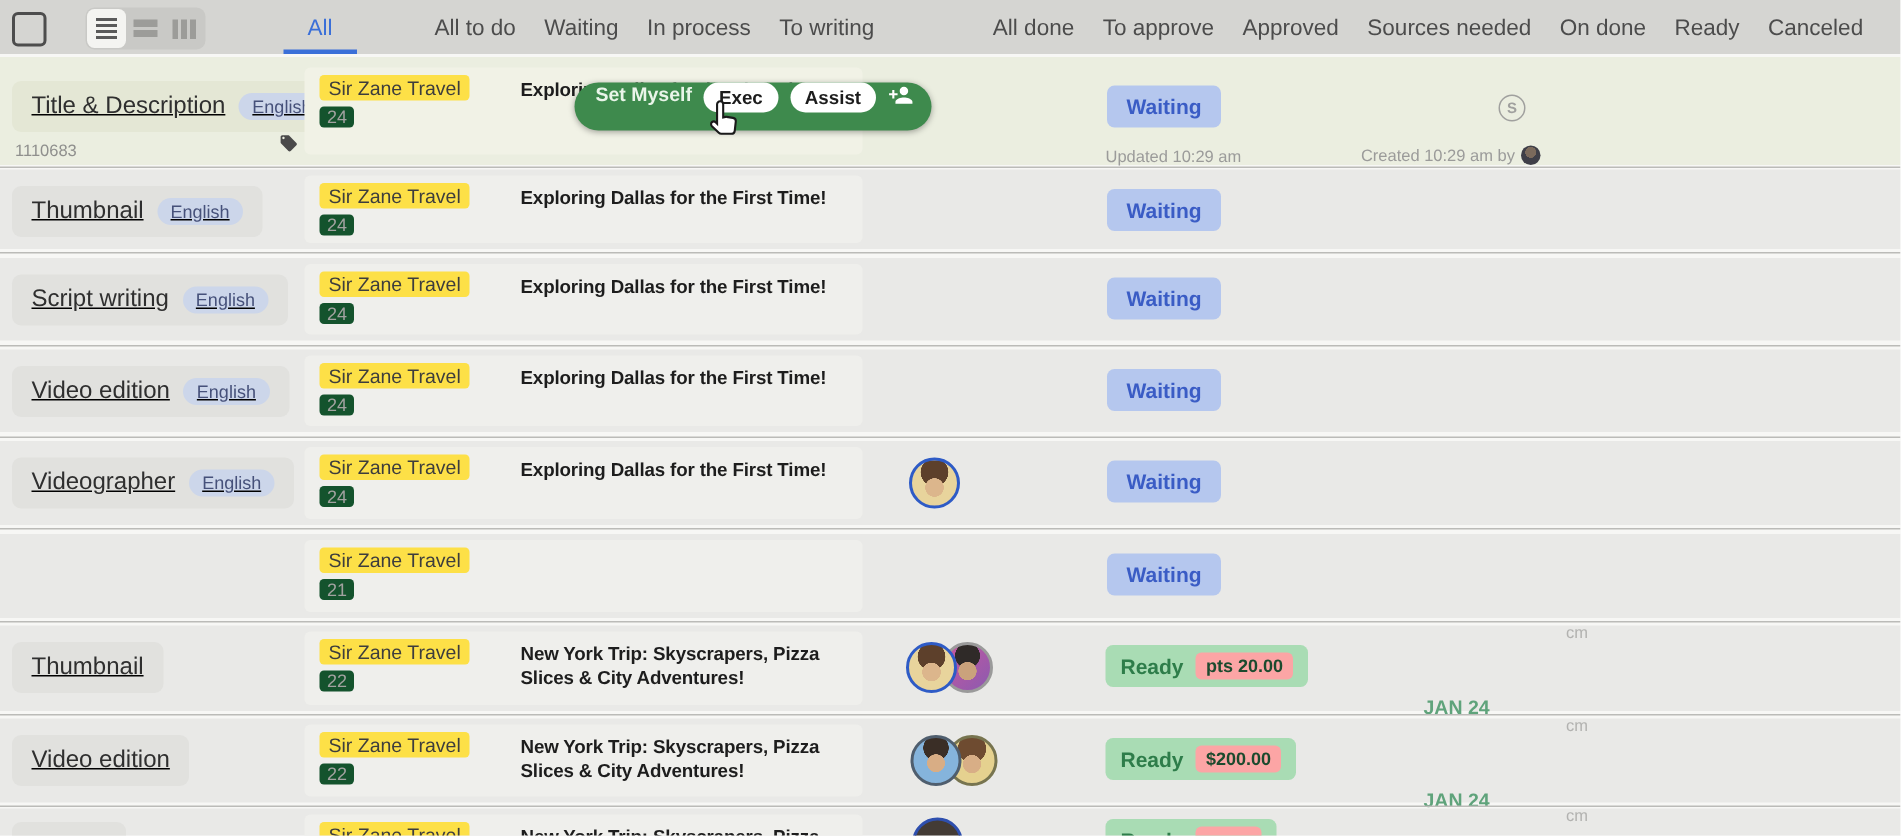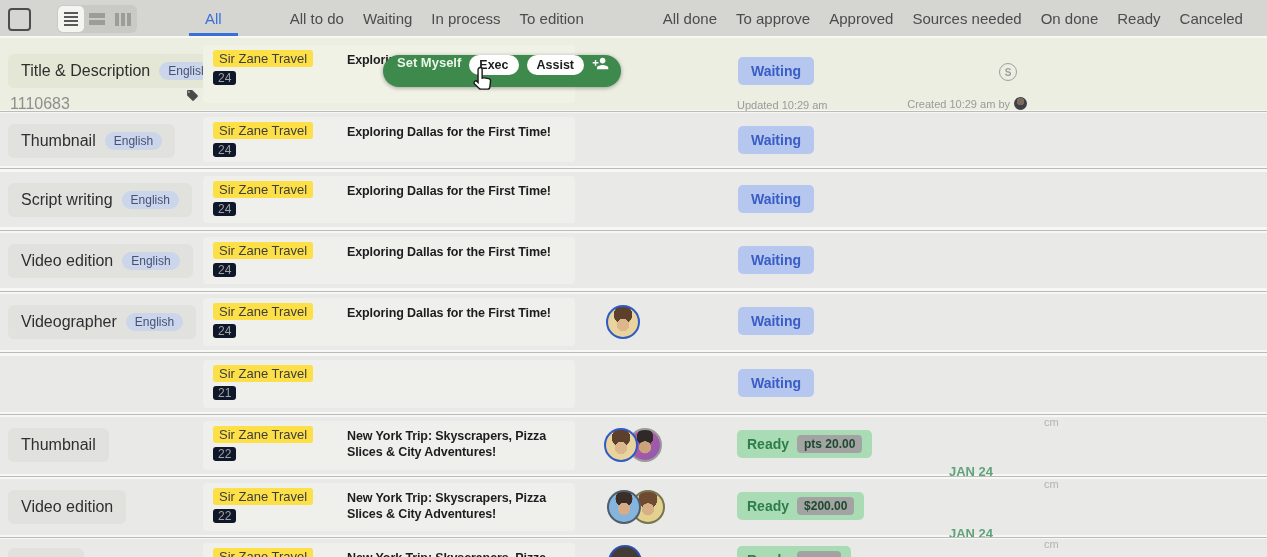--- a/index.html
+++ b/index.html
@@ -20,42 +20,42 @@
   .tab{position:relative;height:36px;display:flex;align-items:center;text-align:right;}
   .tab:nth-child(1){margin-right:49px;}
   .tab:nth-child(6){margin-left:60px;}
   .tab.active{color:#3a6fd8;}
   .tab.active::after{content:"";position:absolute;left:-16px;right:-16px;bottom:0;height:3px;background:#3a6fd8;}
   
   .row{position:absolute;left:0;width:1267px;background:#e9e9e7;}
   .row.hl{background:#ebeee0;}
   .sep{position:absolute;left:0;width:1267px;height:1px;background:#bbbbb8;}
   .task-pill{position:absolute;left:8px;top:11px;height:34px;display:flex;align-items:center;gap:9px;
-             background:#e1e1de;border-radius:6px;padding:0 13px;}
+             background:#e1e1de;border-radius:6px;padding:0 13px;text-decoration:underline;}
   .row.hl .task-pill{background:#e4e7d5;top:16px;}
   .task-label{font-size:16px;color:#2f2f2f;}
   .lang{background:#ccd6ea;color:#46517a;font-size:12px;border-radius:10px;padding:2px 9px;}
   .stub{width:50px;}
   .panel{position:absolute;left:203px;top:4px;bottom:4px;width:372px;background:#efefec;border-radius:4px;}
   .row.hl .panel{background:#f1f2e6;top:7px;bottom:7px;}
   .channel{position:absolute;left:10px;top:5px;background:#fde047;padding:1px 6px;border-radius:3px;
            font-size:13px;color:#3d3d3d;}
-  .count{position:absolute;left:10px;top:26px;background:#0f172a;padding:0 5px;border-radius:3px;
+  .count{position:absolute;left:10px;top:26px;background:#14532d;padding:0 5px;border-radius:3px;
          font-size:12px;color:#a2a2a0;}
   .vtitle{position:absolute;left:144px;top:7px;width:232px;font-size:12.5px;font-weight:bold;
           color:#1d1d1d;line-height:1.3;letter-spacing:-0.1px;}
   .status{position:absolute;left:738px;top:13px;border-radius:5px;font-weight:bold;font-size:14px;}
   .status.waiting{background:#b5c7ee;color:#3a5cc5;padding:6px 13px;}
   .status.ready{background:#a9dcb4;color:#2e7d4a;display:flex;align-items:center;gap:8px;
                 padding:5px 10px;left:737px;}
-  .price{background:#a3a3a3;color:#1c4a2e;font-weight:bold;font-size:12px;padding:2px 7px;
+  .price{background:#fca5a5;color:#1c4a2e;font-weight:bold;font-size:12px;padding:2px 7px;
          border-radius:4px;min-width:30px;min-height:13px;}
   .date{position:absolute;left:949px;top:21px;font-size:13px;font-weight:bold;color:#5fa37b;margin-top:26px;}
   .corner{position:absolute;left:1044px;top:-1px;font-size:11px;color:#b2b2b0;z-index:3;}
-  .rowid{position:absolute;left:10px;top:57px;font-size:16px;color:#8f8f8d;}
+  .rowid{position:absolute;left:10px;top:57px;font-size:11px;color:#8f8f8d;}
   .tagicon{position:absolute;left:186px;top:51px;width:13px;height:13px;}
   .updated{position:absolute;left:737px;top:61px;font-size:11px;color:#9b9b9a;}
   .created{position:absolute;left:855px;top:59px;width:172px;display:flex;align-items:center;
            justify-content:flex-end;gap:4px;font-size:11px;color:#9b9b9a;}
   .mini-av{width:13px;height:13px;border-radius:50%;
            background:radial-gradient(circle at 50% 35%,#7b6a5c 0 34%,#3f3f48 35%);}
   .sicon{position:absolute;left:999px;top:25px;width:16px;height:16px;border:1px solid #a0a09e;
          border-radius:50%;color:#a0a09e;font-size:10px;display:flex;align-items:center;
          justify-content:center;font-weight:bold;}
   
@@ -100,21 +100,21 @@
         </div>
       <div class="vbtn">
           <span class="ic-cols"></span>
         </div>
     </div>
     <div class="tabs">
       <div class="tab active">All</div>
       <div class="tab">All to do</div>
       <div class="tab">Waiting</div>
       <div class="tab">In process</div>
-      <div class="tab">To edition</div>
+      <div class="tab">To writing</div>
       <div class="tab">All done</div>
       <div class="tab">To approve</div>
       <div class="tab">Approved</div>
       <div class="tab">Sources needed</div>
       <div class="tab">On done</div>
       <div class="tab">Ready</div>
       <div class="tab">Canceled</div>
     </div>
   </div>
 

